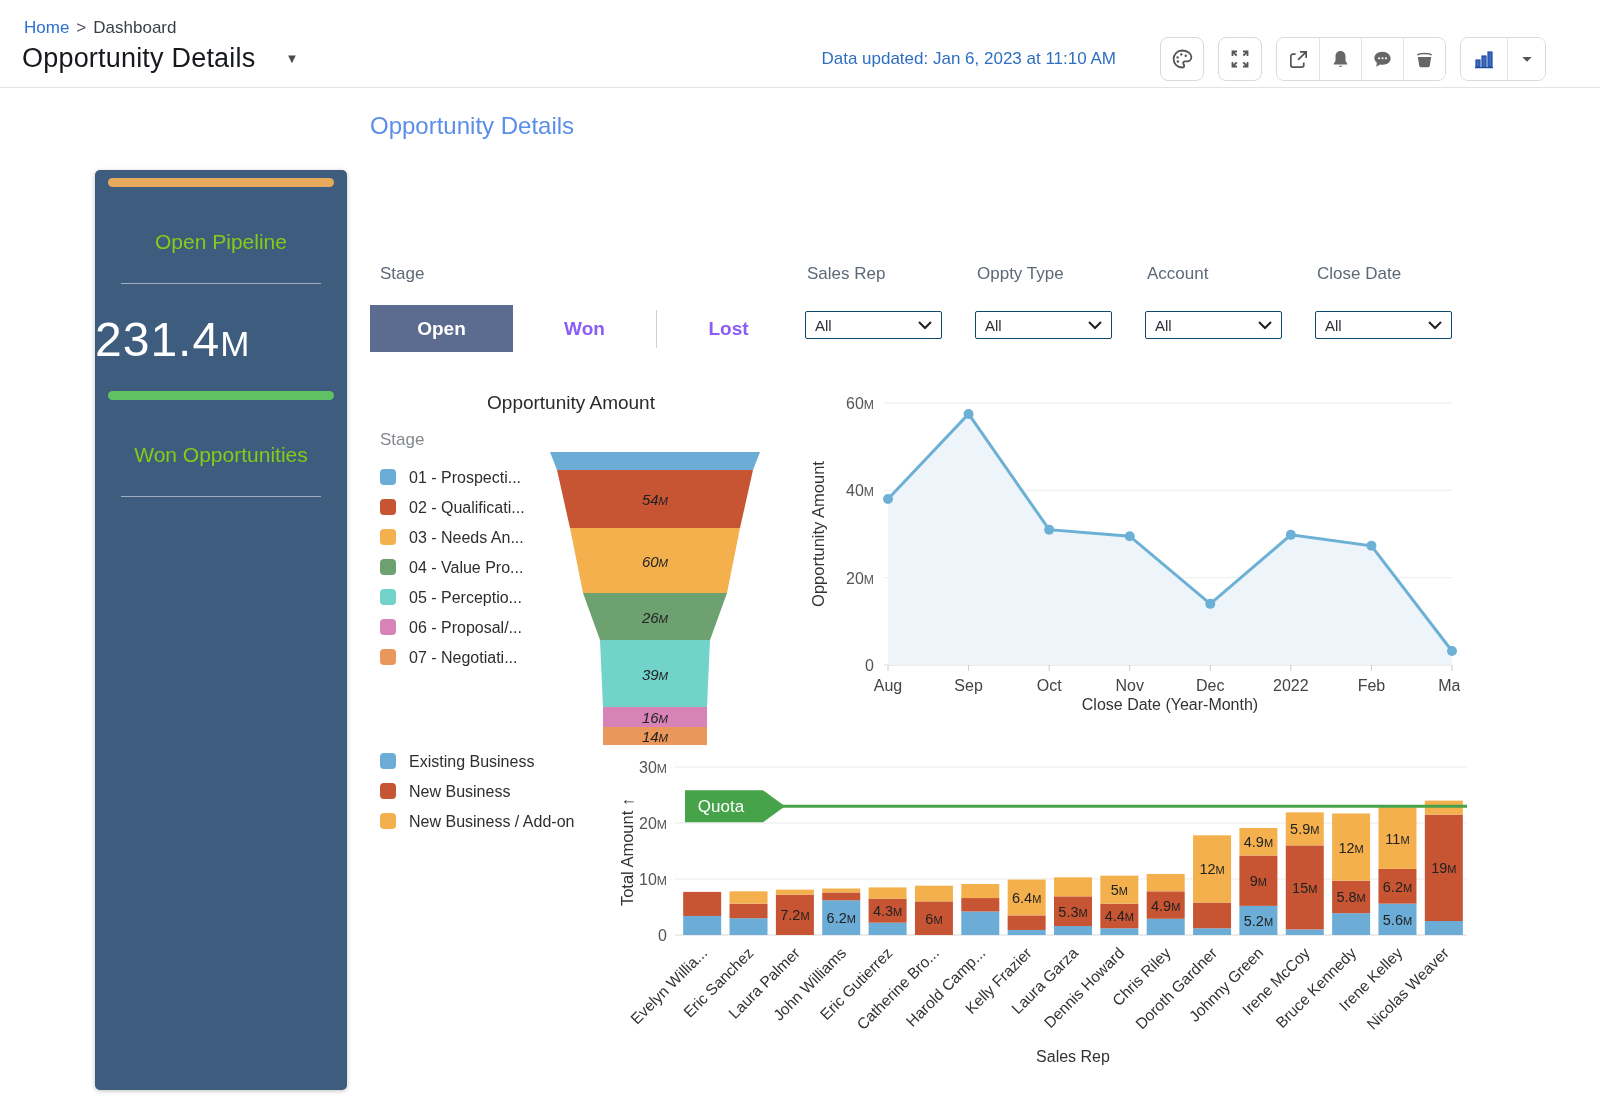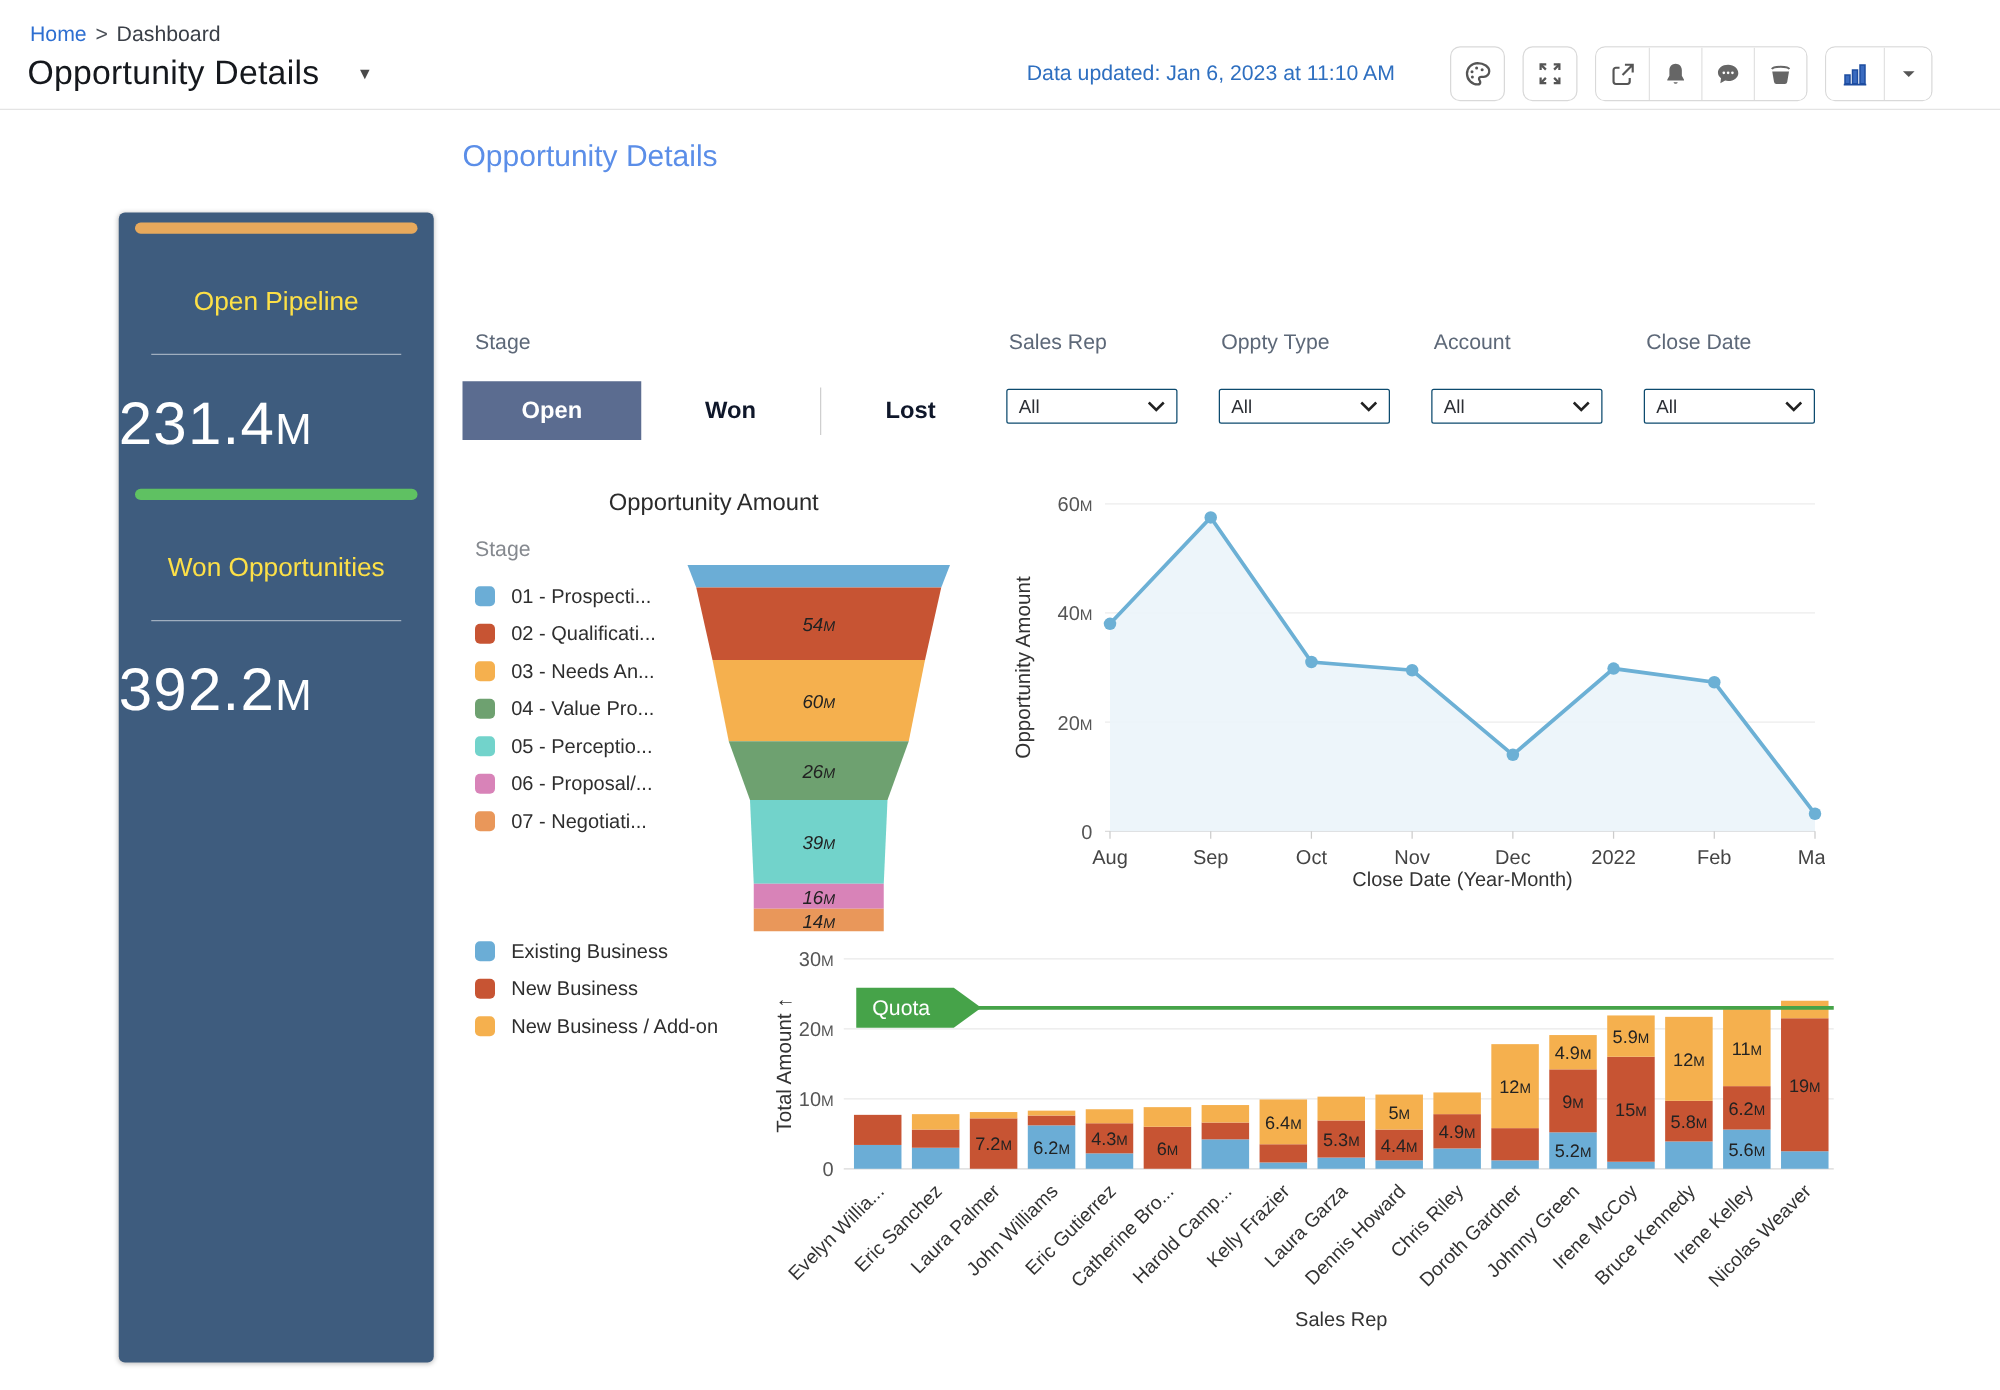--- a/index.html
+++ b/index.html
@@ -21,33 +21,33 @@
               display:flex; align-items:center; justify-content:center; cursor:pointer; padding:0; }
   .icon-btn + .icon-btn, .btn-group { margin-left:14px; }
   .btn-group { display:flex; border:1px solid #d9d9d9; border-radius:8px; overflow:hidden; height:44px; background:#fff; }
   .btn-group .cell { width:42px; height:42px; border:none; background:#fff; display:flex; align-items:center; justify-content:center; cursor:pointer; padding:0; }
   .btn-group .cell + .cell { border-left:1px solid #e2e2e2; }
 
   
   .kpi-panel { position:absolute; left:95px; top:170px; width:252px; height:920px; background:#3E5C7E;
                border-radius:5px; padding-top:8px; box-shadow:0 1px 4px rgba(0,0,0,.25); }
   .kpi-accent { height:9px; margin:0 13px; border-radius:5px; }
-  .kpi-label { text-align:center; color:#fde047; font-size:21px; margin-top:43px; font-weight:400; }
+  .kpi-label { text-align:center; color:#84cc16; font-size:21px; margin-top:43px; font-weight:400; }
   .kpi-divider { height:1px; background:rgba(255,255,255,.5); margin:29px 26px 0; }
   .kpi-value { color:#fff; font-size:48px; margin-top:28px; font-weight:400; letter-spacing:1px; }
   .kpi-value .m-suffix { font-size:35px; }
   .kpi-card + .kpi-card { margin-top:24px; }
 
   
   .page-heading { position:absolute; left:370px; top:112px; font-size:24px; font-weight:500; color:#5B8EE8; }
   .stage-block { position:absolute; left:370px; top:264px; }
   .ctl-label { font-size:17px; color:#5D6878; padding-left:10px; }
   .tabs { display:flex; align-items:center; margin-top:21px; }
   .tab { height:47px; width:143px; border:none; background:transparent; font-size:19px; font-weight:700;
-         color:#0f172a; cursor:pointer; font-family:inherit; }
+         color:#8b5cf6; cursor:pointer; font-family:inherit; }
   .tab.selected { background:#5B6C90; color:#fff; }
   .tab-divider { width:1px; height:38px; background:#cfcfcf; }
   .filters { position:absolute; left:805px; top:264px; display:flex; gap:33px; }
   .filter { width:137px; }
   .select { margin-top:27px; width:137px; height:28px; border:1px solid #0c4a6e; border-radius:2px; background:#fff;
             display:flex; align-items:center; justify-content:space-between; padding:0 9px; font-size:15px; color:#2c2f35;
             cursor:pointer; font-family:inherit; }
 
   
   .funnel-title { position:absolute; left:440px; top:392px; width:262px; text-align:center; font-size:19px; color:#2B2B2B; }
@@ -151,21 +151,20 @@
     <div class="kpi-card">
       <div class="kpi-accent" style="background: rgb(231, 169, 92);"></div>
       <div class="kpi-label">Open Pipeline</div>
       <div class="kpi-divider"></div>
       <div class="kpi-value"><span>231.4</span><span class="m-suffix">M</span></div>
     </div>
     <div class="kpi-card">
       <div class="kpi-accent" style="background: rgb(95, 193, 98);"></div>
       <div class="kpi-label">Won Opportunities</div>
       <div class="kpi-divider"></div>
-      <div class="kpi-value"><span>392.2</span><span class="m-suffix">M</span></div>
     </div>
   </aside>
 
   <h2 class="page-heading" style="margin:0;">Opportunity Details</h2>
 
   <div class="stage-block">
     <div class="ctl-label">Stage</div>
     <div class="tabs">
       <button class="tab selected">Open</button>
       <button class="tab">Won</button>

